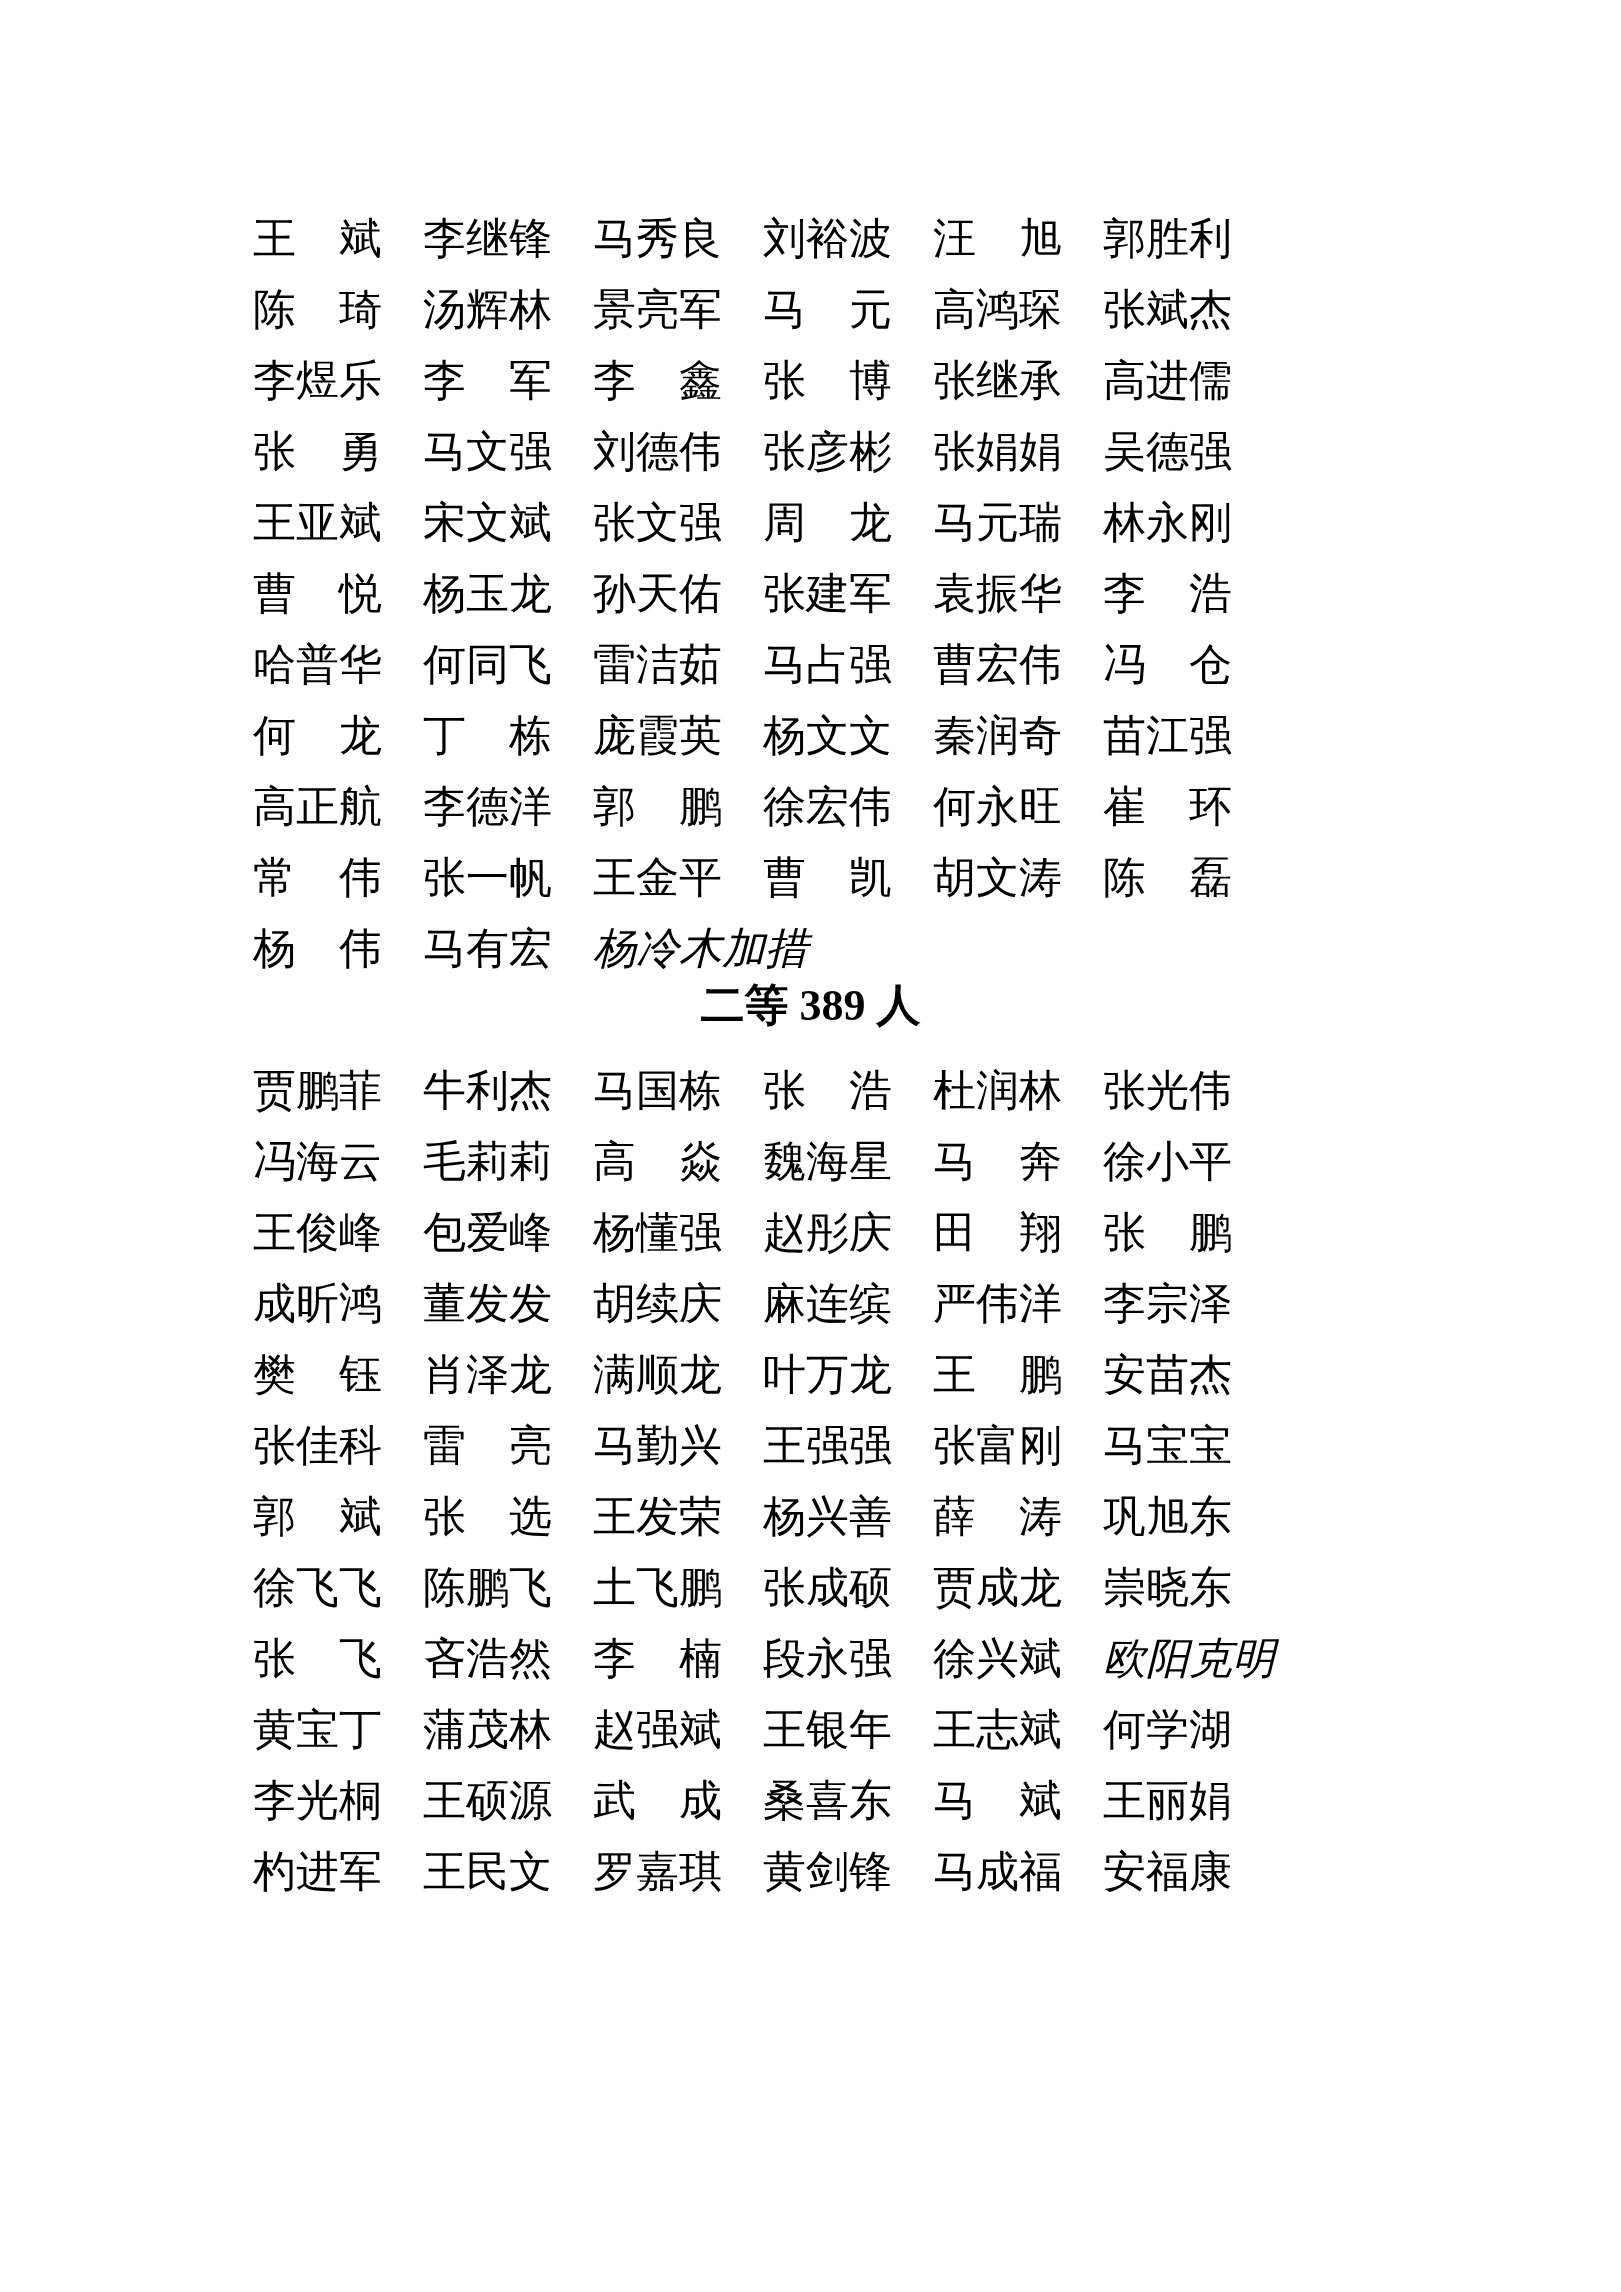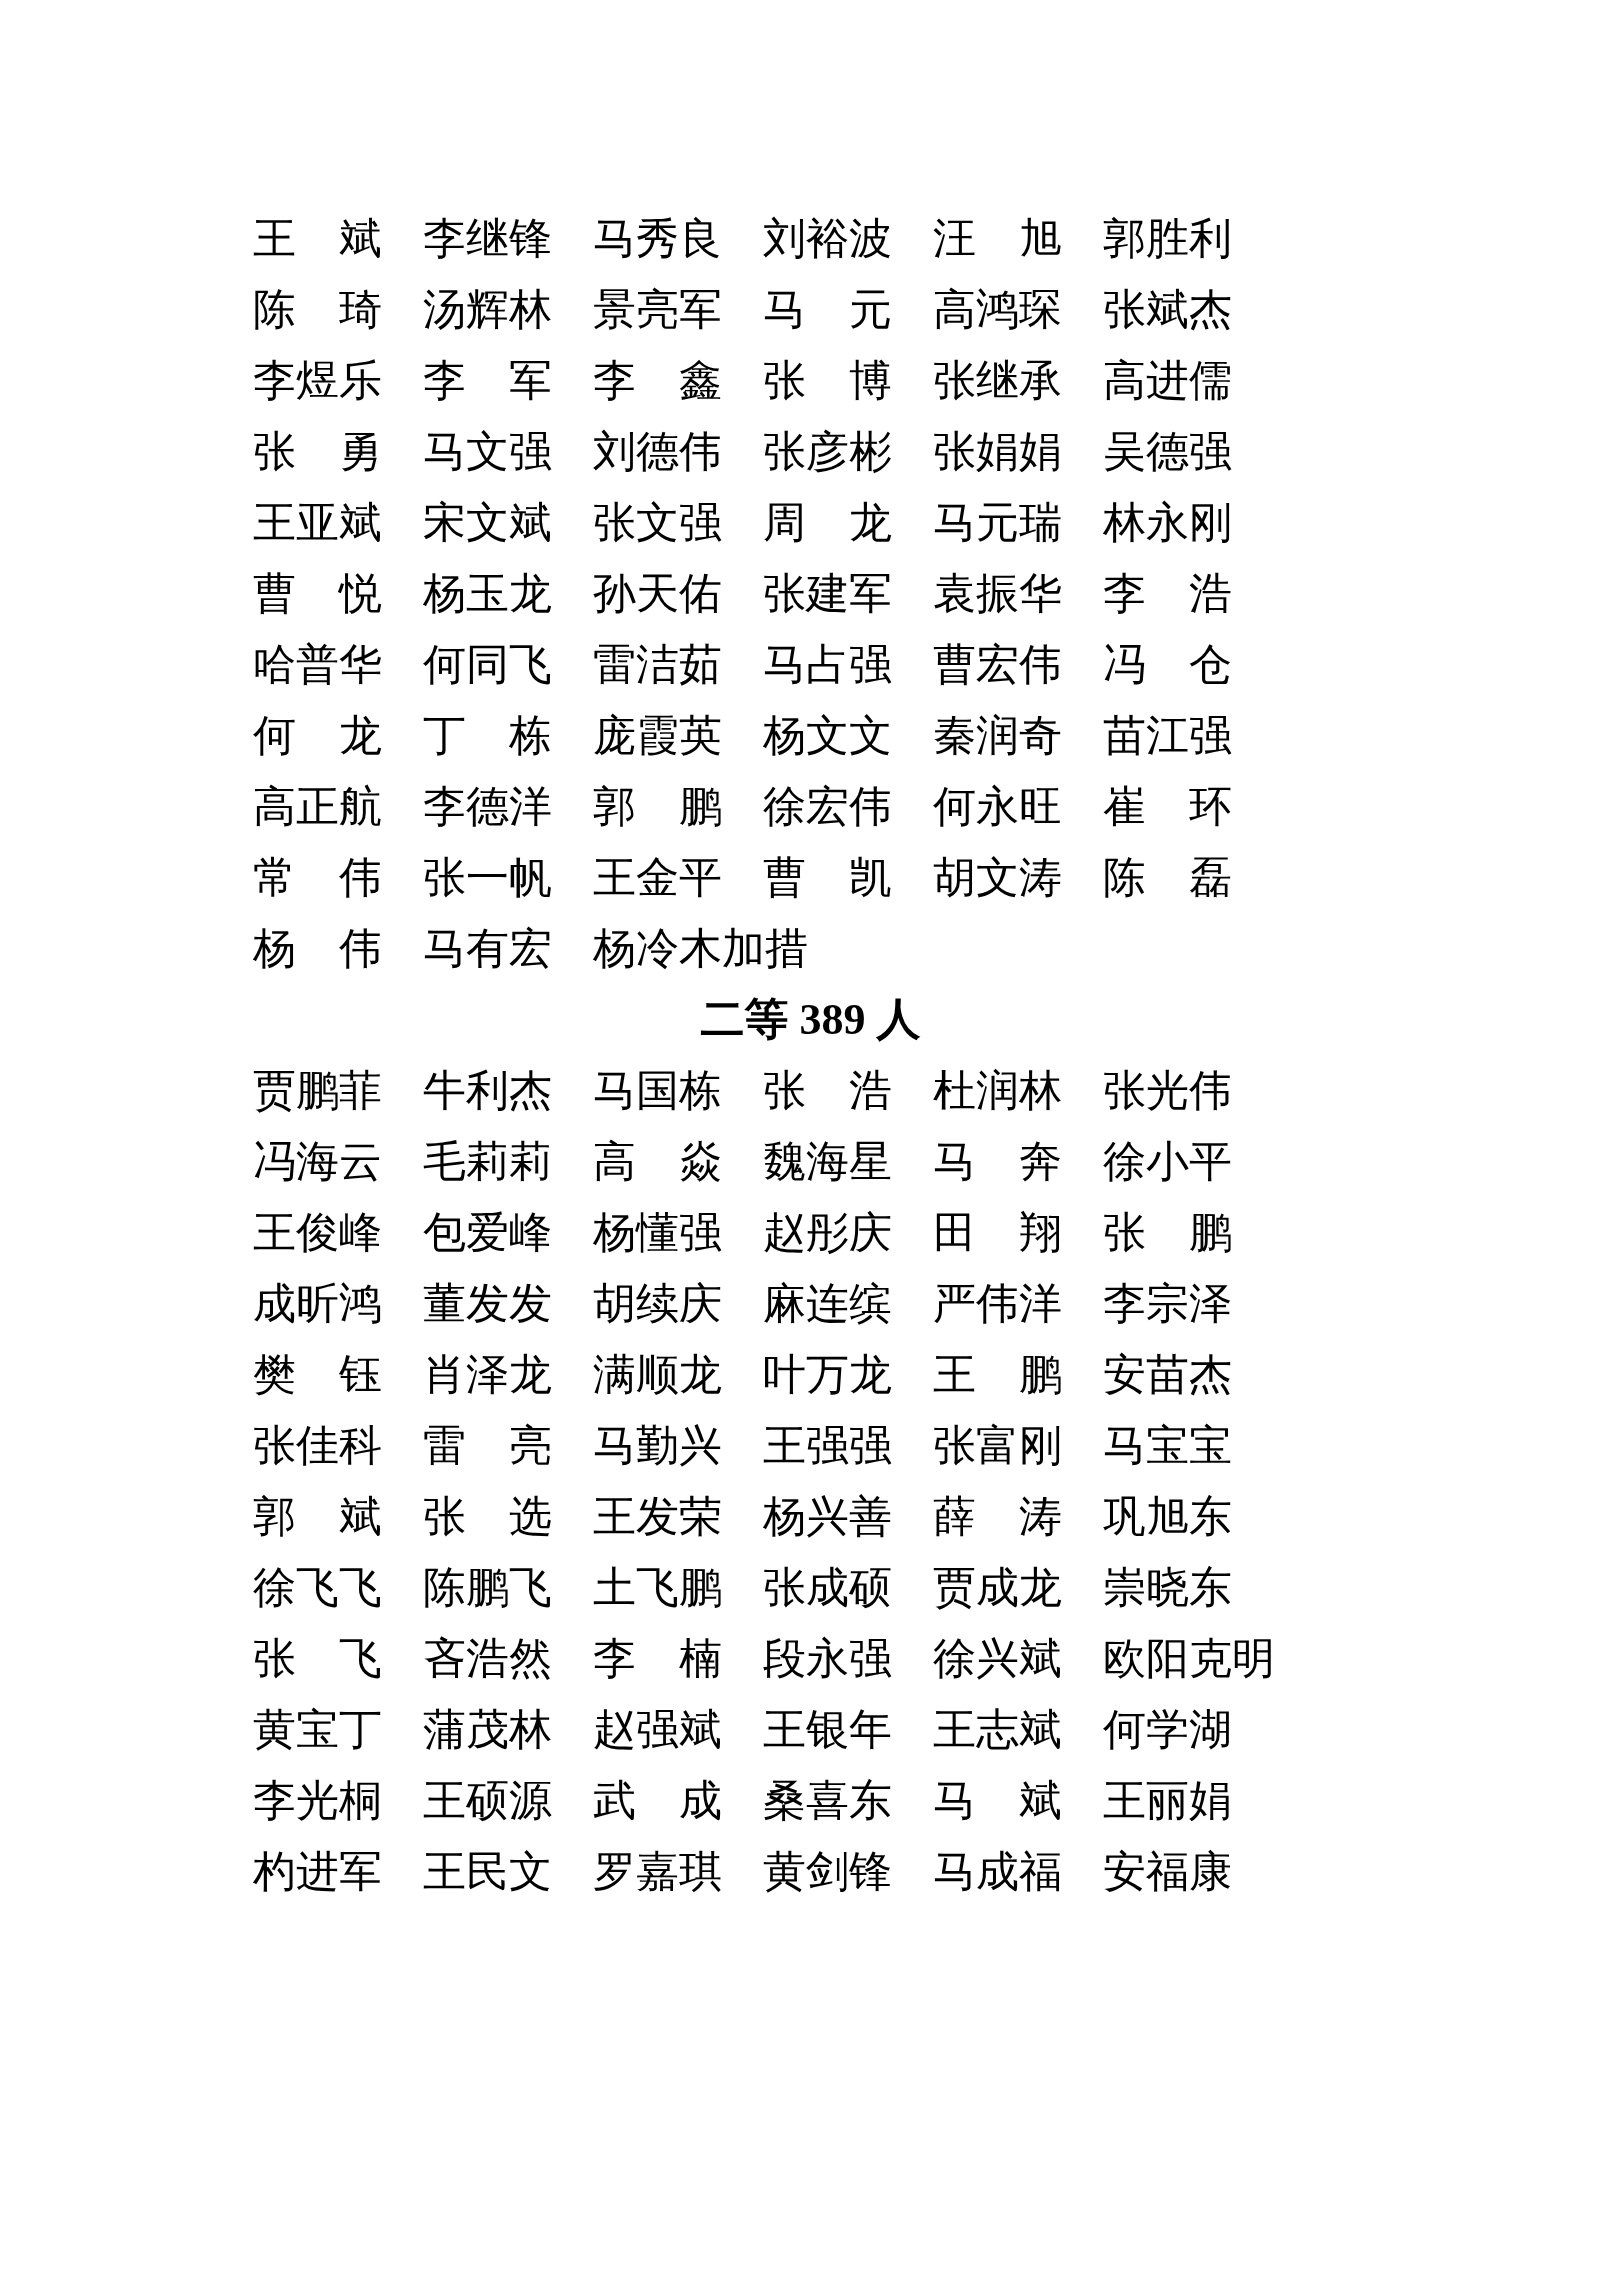--- a/index.html
+++ b/index.html
@@ -35,26 +35,27 @@
     line-height: 1;
     white-space: nowrap;
     color: #000000;
   }
   .name-cell.n2 {
     display: flex;
     justify-content: space-between;
   }
   .name-cell.wide {
     width: auto;
+    font-style: italic;
   }
   .grade-heading {
     height: 71px;
     width: 1621px;
     display: flex;
-    align-items: center;
+    align-items: flex-start;
     justify-content: center;
     font-size: 44px;
     font-weight: bold;
     line-height: 1;
     color: #000000;
   }
 </style>
 </head>
 <body>
 

